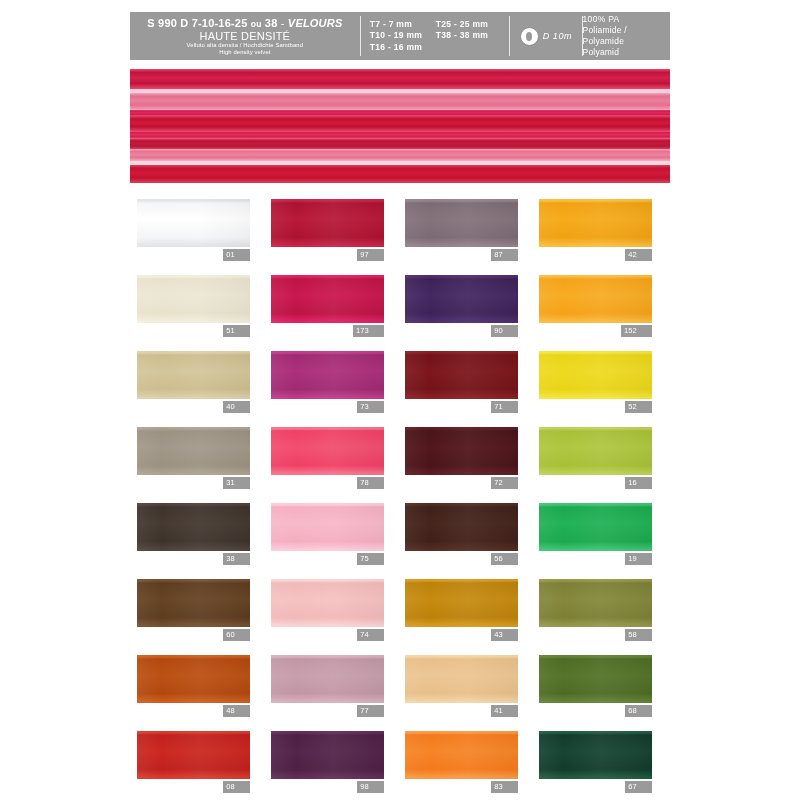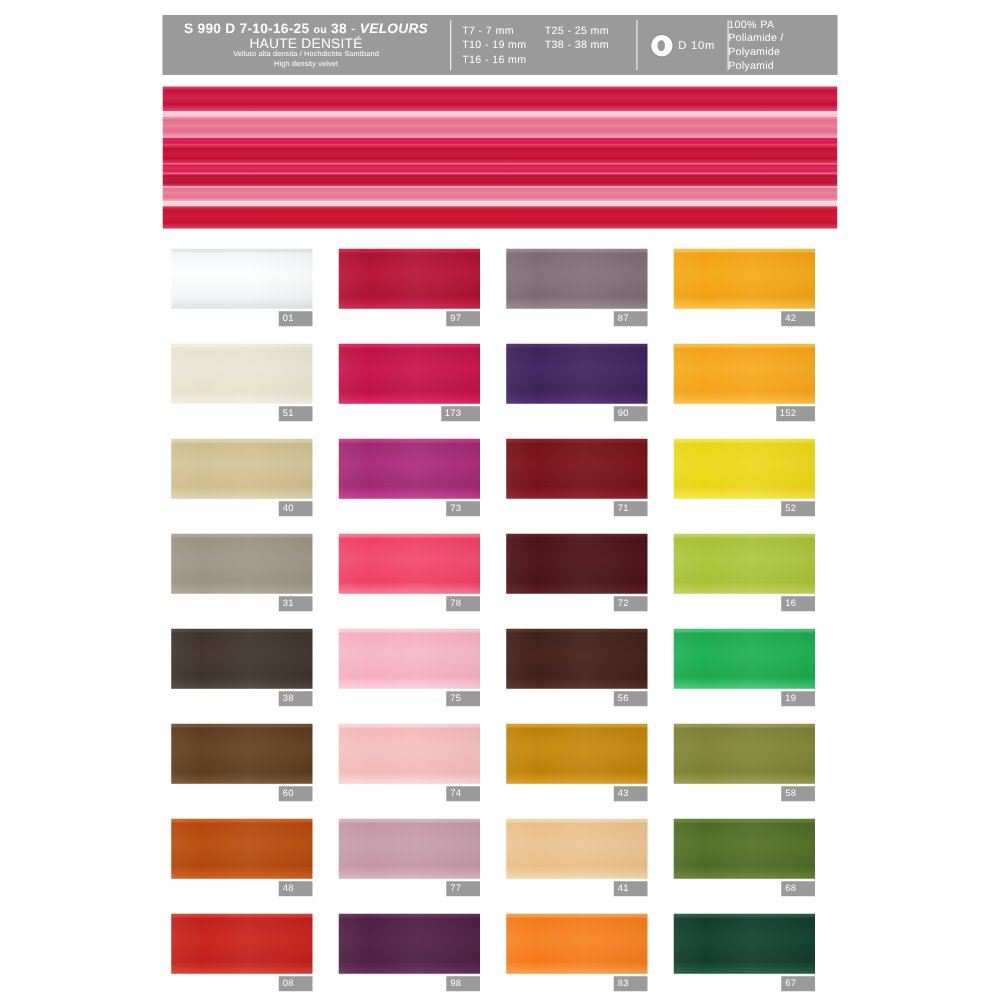--- a/index.html
+++ b/index.html
@@ -78,20 +78,21 @@
   #hdr-sizes-sec {
     width: 150px;
     padding-left: 9px;
   }
   .size-row {
     display: flex;
     font-size: 8.5px;
     line-height: 11.5px;
     letter-spacing: 0.3px;
     white-space: nowrap;
+    font-weight: bold;
   }
   .size-col-a { width: 66px; }
   .size-col-b { width: 70px; }
 
   #hdr-spool-sec {
     width: 72px;
     flex-direction: row;
     align-items: center;
     justify-content: center;
     gap: 4px;
@@ -110,20 +111,21 @@
   .spool-hole {
     width: 6px;
     height: 9px;
     border-radius: 50%;
     background: #9a9a9a;
   }
   .spool-label {
     font-size: 9px;
     letter-spacing: 0.6px;
     white-space: nowrap;
+    font-style: italic;
   }
 
   #hdr-mat-sec {
     flex: 1 1 auto;
     text-align: left;
   }
   .mat-1 {
     font-size: 8.5px;
     line-height: 11px;
     letter-spacing: 0.3px;

